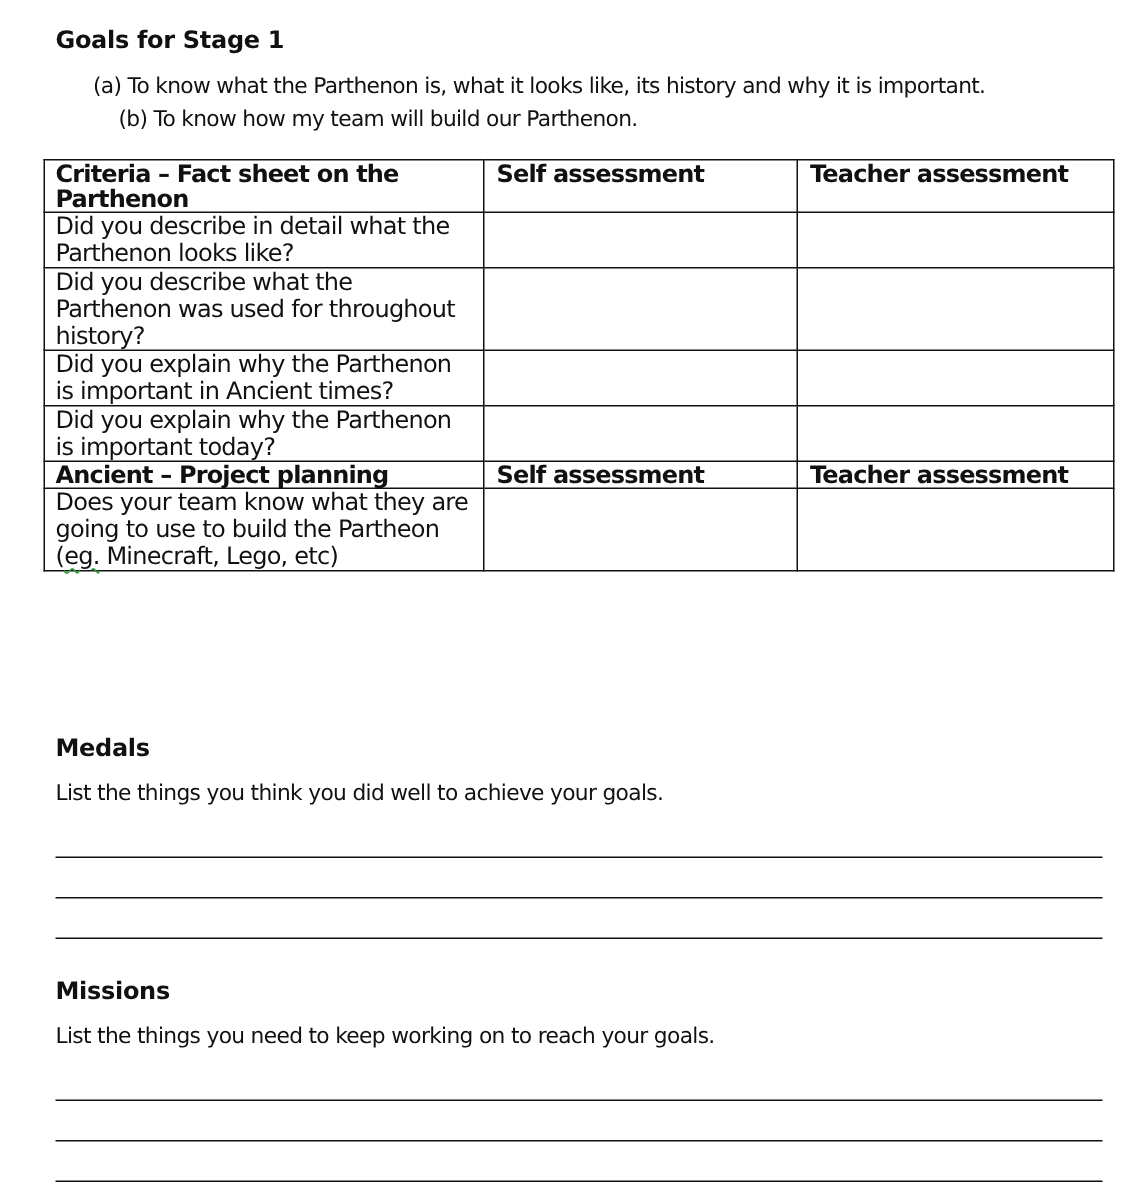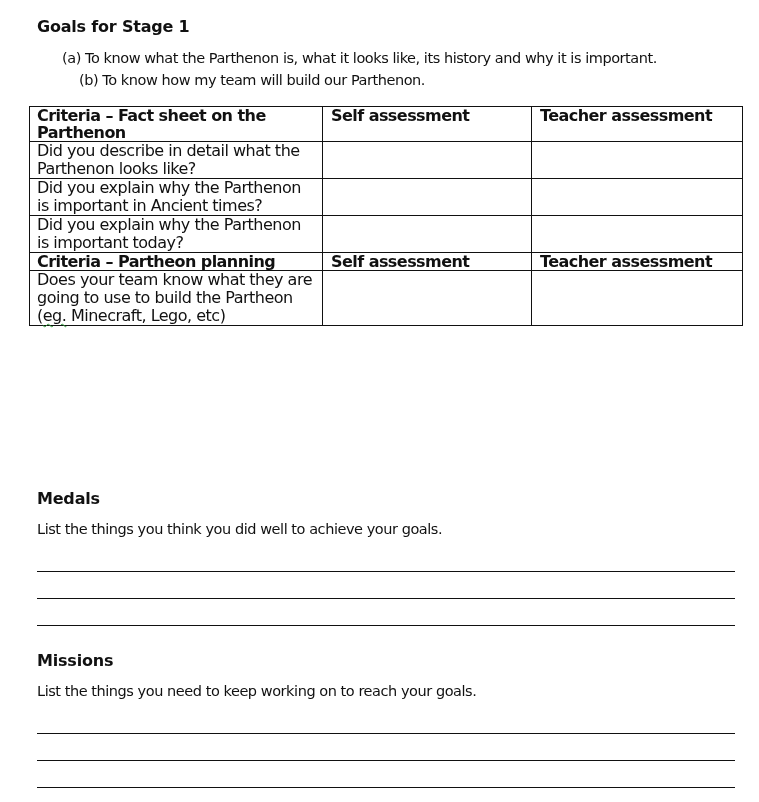--- a/index.html
+++ b/index.html
@@ -54,32 +54,37 @@
       <tr class="hdr">
     <td class="crit">Criteria – Fact sheet on the Parthenon</td>
     <td>Self assessment</td>
     <td>Teacher assessment</td>
   </tr>
   <tr style="height:37px;">
     <td class="crit">Did you describe in detail what the Parthenon looks like?</td>
     <td></td>
     <td></td>
   </tr>
+  <tr style="height:37px;">
+    <td class="crit">Did you describe what the Parthenon was used for throughout history?</td>
+    <td></td>
+    <td></td>
+  </tr>
   <tr style="height:36px;">
     <td class="crit">Did you explain why the Parthenon is important in Ancient times?</td>
     <td></td>
     <td></td>
   </tr>
   <tr style="height:37px;">
     <td class="crit">Did you explain why the Parthenon is important today?</td>
     <td></td>
     <td></td>
   </tr>
   <tr class="hdr">
-    <td class="crit">Criteria – Partheon planning</td>
+    <td class="crit">Ancient – Project planning</td>
     <td>Self assessment</td>
     <td>Teacher assessment</td>
   </tr>
   <tr style="height:55px;">
     <td class="crit"><span>Does your team know what they are going to use to build the Partheon (</span><span class="squig">eg.</span><span> Minecraft, Lego, etc)</span></td>
     <td></td>
     <td></td>
   </tr>
 </tbody>
   </table>

